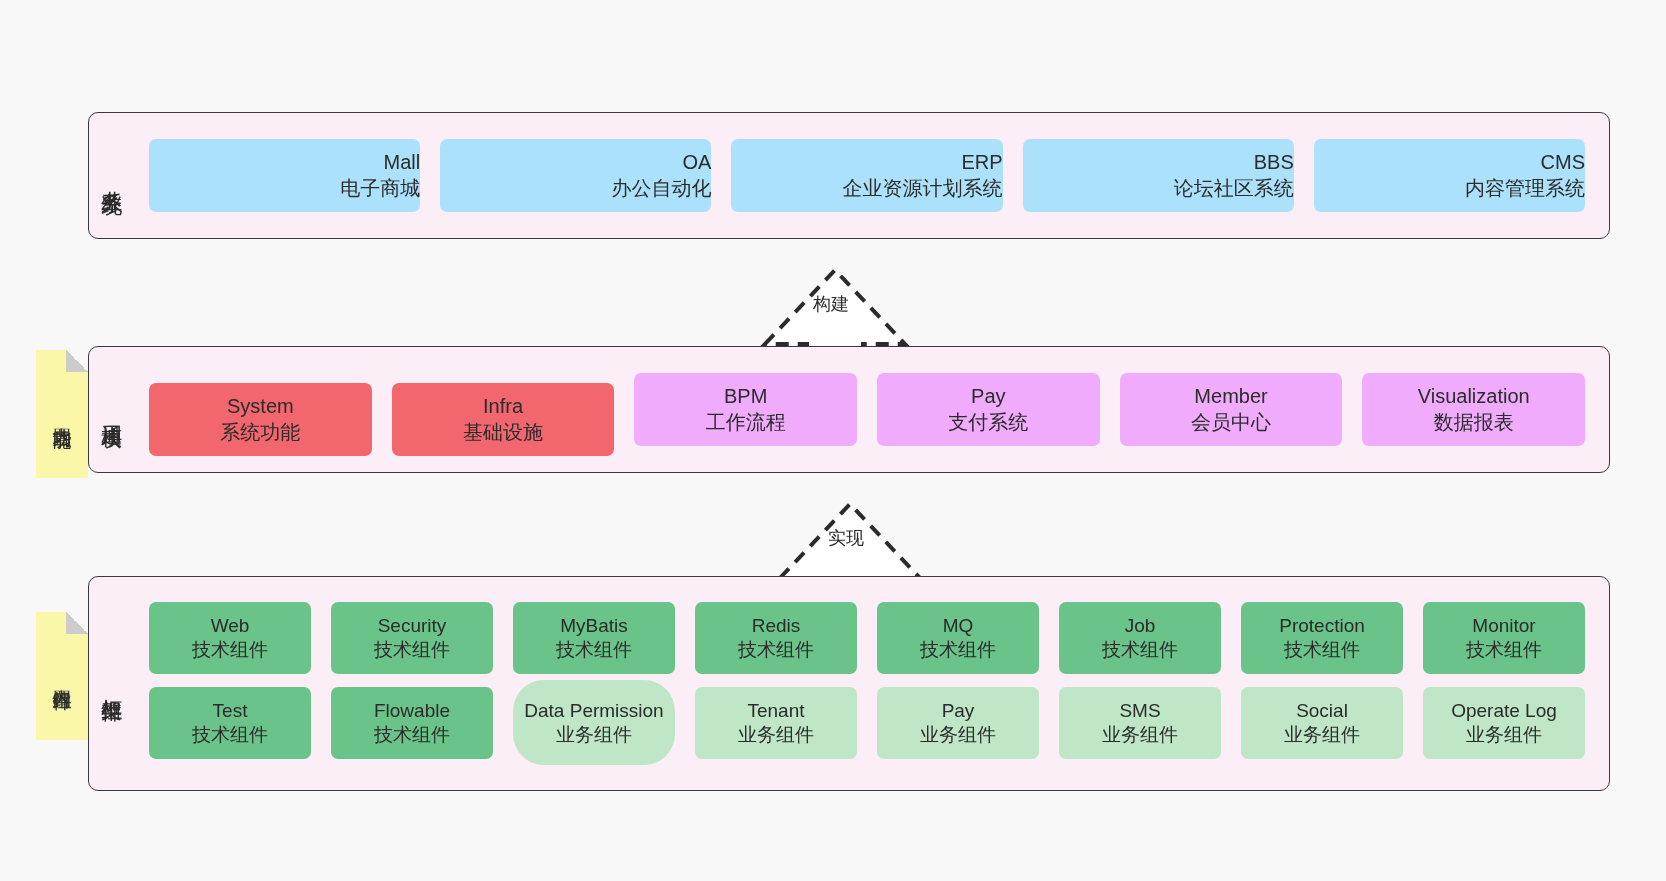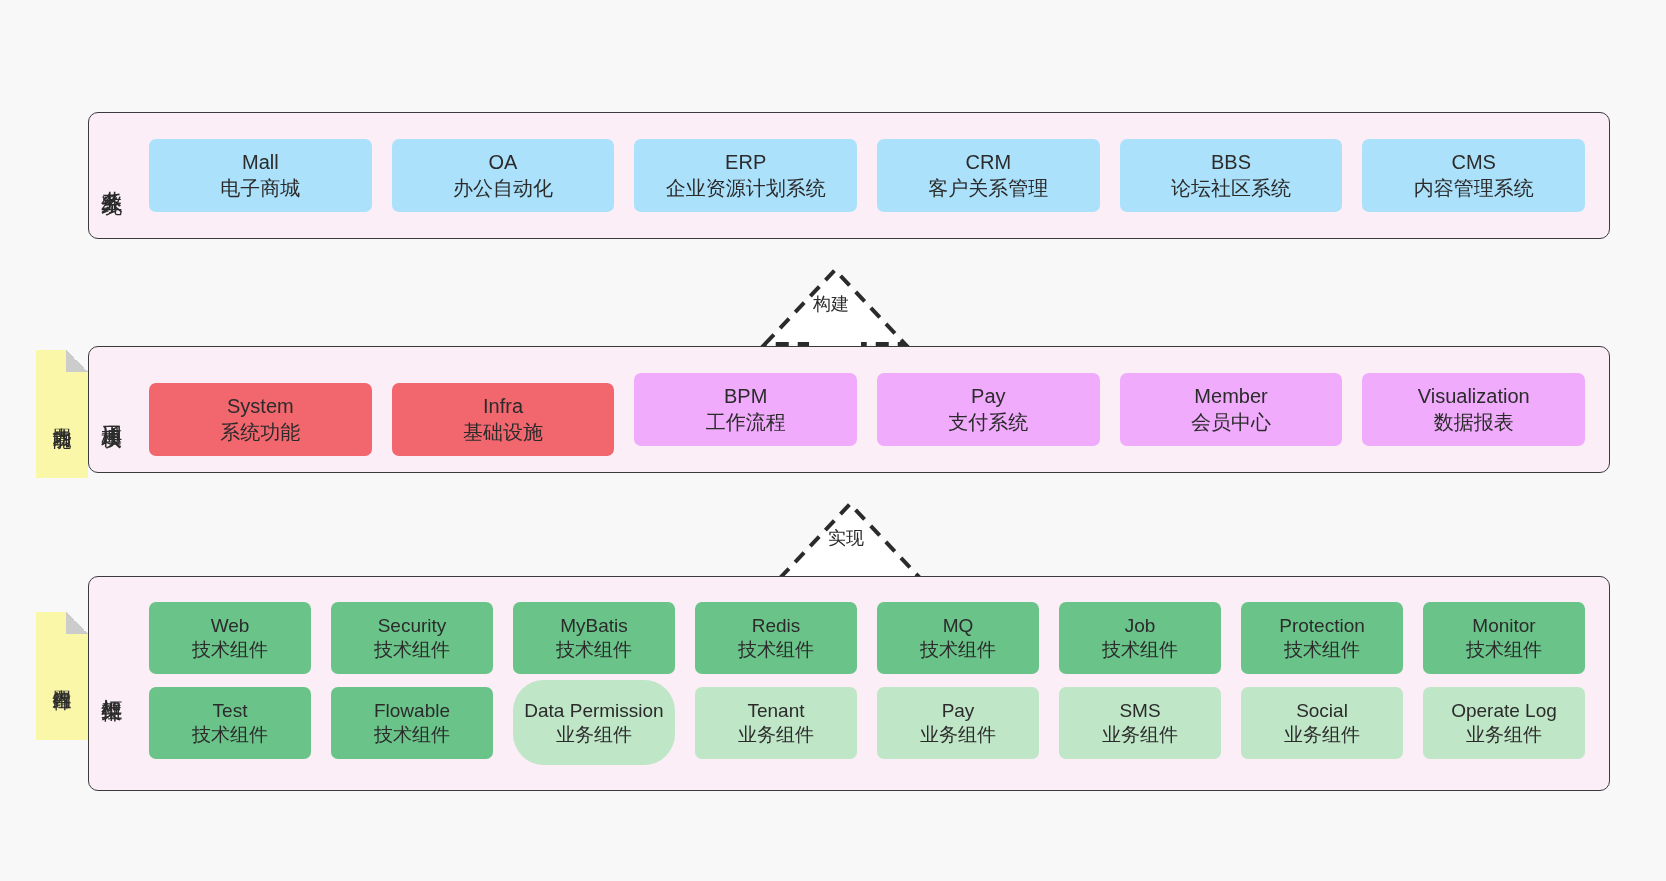--- a/index.html
+++ b/index.html
@@ -81,21 +81,21 @@
   .node.green { background: #6ac489; }
   .node.lgreen{ background: #bfe6c7; }
 
   
   #layer-business {
     left: 88px;
     top: 112px;
     width: 1522px;
     height: 127px;
   }
-  #layer-business .node { height: 73px; }
+  #layer-business .node { height: 73px; align-items: flex-end; }
 
   
   #layer-common {
     left: 88px;
     top: 346px;
     width: 1522px;
     height: 127px;
   }
   #layer-common .node { height: 73px; }
 
@@ -180,24 +180,20 @@
       </div>
       <div class="node blue">
         <span class="en">OA</span>
         <span class="cn">办公自动化</span>
       </div>
       <div class="node blue">
         <span class="en">ERP</span>
         <span class="cn">企业资源计划系统</span>
       </div>
       <div class="node blue">
-        <span class="en">CRM</span>
-        <span class="cn">客户关系管理</span>
-      </div>
-      <div class="node blue">
         <span class="en">BBS</span>
         <span class="cn">论坛社区系统</span>
       </div>
       <div class="node blue">
         <span class="en">CMS</span>
         <span class="cn">内容管理系统</span>
       </div>
     </div>
   </div>
 

